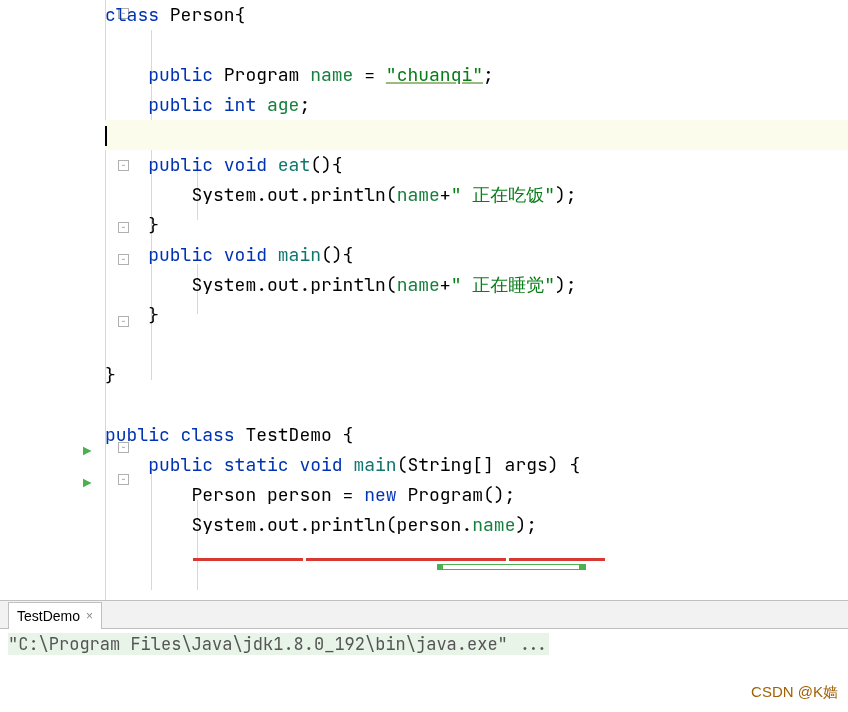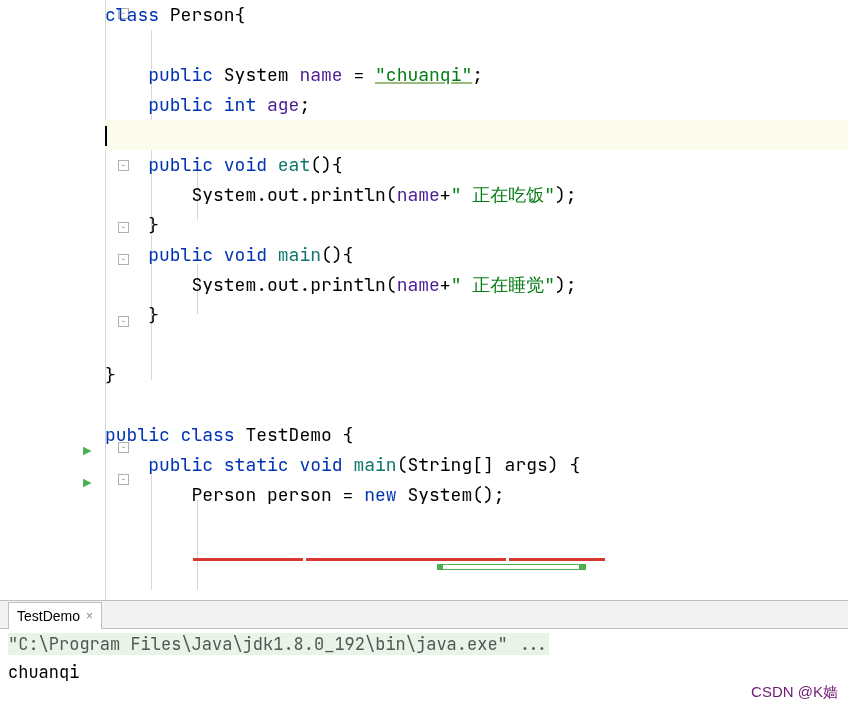--- a/index.html
+++ b/index.html
@@ -63,21 +63,21 @@
     }
     .cursor-caret {
       display: inline-block;
       width: 2px;
       height: 20px;
       background: #000;
       vertical-align: middle;
       margin-left: 0px;
     }
     .kw { color: #0033b3; }
-    .field { color: #4c1d95; margin-top: 28px; }
+    .field { color: #15803d; margin-top: 28px; }
     .str { color: #067d17; }
     .static-italic { color: #000000; }
     .method-decl { color: #0f766e; }
     .str-underline { text-decoration: underline; text-decoration-color: #9aba7f; text-decoration-thickness: 2px; }
 
     .red-underline {
       position: absolute;
       height: 3px;
       background: #d93832;
     }
@@ -134,21 +134,21 @@
       color: #555;
     }
     .console-out {
       color: #000;
       margin-top: 6px;
     }
     .watermark {
       position: absolute;
       right: 10px;
       bottom: 10px;
-      color: #701a75;
+      color: #a16207;
       font-family: sans-serif;
       font-size: 15px;
     }
   </style>
 </head>
 <body>
 
 <div class="editor">
   <div class="gutter-icons">
 
@@ -167,52 +167,52 @@
   <div class="code-area">
     <div class="vline" style="left:0px; height:600px;"></div>
     <div class="vline" style="left:46px; top:30px; height:350px;"></div>
     <div class="vline" style="left:92px; top:170px; height:50px;"></div>
     <div class="vline" style="left:92px; top:264px; height:50px;"></div>
     <div class="vline" style="left:46px; top:470px; height:120px;"></div>
     <div class="vline" style="left:92px; top:500px; height:90px;"></div>
 
     <div class="line"><span class="kw">class</span><span> Person{</span></div>
     <div class="line"></div>
-    <div class="line">    <span class="kw">public </span><span>System </span><span class="field">name</span><span> = </span><span class="str str-underline">"chuanqi"</span><span>;</span></div>
+    <div class="line">    <span class="kw">public </span><span>Program </span><span class="field">name</span><span> = </span><span class="str str-underline">"chuanqi"</span><span>;</span></div>
     <div class="line">    <span class="kw">public </span><span class="kw">int </span><span class="field">age</span><span>;</span></div>
     <div class="line highlighted"><span class="cursor-caret"></span></div>
     <div class="line">    <span class="kw">public </span><span class="kw">void </span><span class="method-decl">eat</span><span>(){</span></div>
     <div class="line">        <span>System.</span><span class="static-italic">out</span><span>.println(</span><span class="field">name</span><span>+</span><span class="str">" 正在吃饭"</span><span>);</span></div>
     <div class="line">    <span>}</span></div>
     <div class="line">    <span class="kw">public </span><span class="kw">void </span><span class="method-decl">main</span><span>(){</span></div>
     <div class="line">        <span>System.</span><span class="static-italic">out</span><span>.println(</span><span class="field">name</span><span>+</span><span class="str">" 正在睡觉"</span><span>);</span></div>
     <div class="line">    <span>}</span></div>
     <div class="line"></div>
     <div class="line"><span>}</span></div>
     <div class="line"></div>
     <div class="line"><span class="kw">public </span><span class="kw">class </span><span>TestDemo {</span></div>
     <div class="line">    <span class="kw">public </span><span class="kw">static </span><span class="kw">void </span><span class="method-decl">main</span><span>(String[] args) {</span></div>
-    <div class="line">        <span>Person person = </span><span class="kw">new </span><span>System();</span></div>
+    <div class="line">        <span>Person person = </span><span class="kw">new </span><span>Program();</span></div>
+    <div class="line">        <span>System.</span><span class="static-italic">out</span><span>.println(person.</span><span class="field">name</span><span>);</span></div>
     <div class="line"></div>
 
     <div class="red-underline" style="top:558px; left:88px; width:110px;"></div>
     <div class="red-underline" style="top:558px; left:201px; width:200px;"></div>
     <div class="red-underline" style="top:558px; left:404px; width:96px;"></div>
     <div class="green-box" style="top:564px; left:335px; width:140px;"></div>
     <div class="green-handle" style="top:564px; left:332px;"></div>
     <div class="green-handle" style="top:564px; left:475px;"></div>
   </div>
 </div>
 
 <div class="bottom-panel">
   <div class="tab-bar">
     <div class="tab">
       <span>TestDemo</span>
       <span class="tab-close">×</span>
     </div>
   </div>
   <div class="console">
     <div><span class="console-cmd">"C:\Program Files\Java\jdk1.8.0_192\bin\java.exe" ...</span></div>
-    <div class="console-out">chuanqi</div>
   </div>
 </div>
 
 <div class="watermark">CSDN @K嫱</div>
 
 </body></html>

